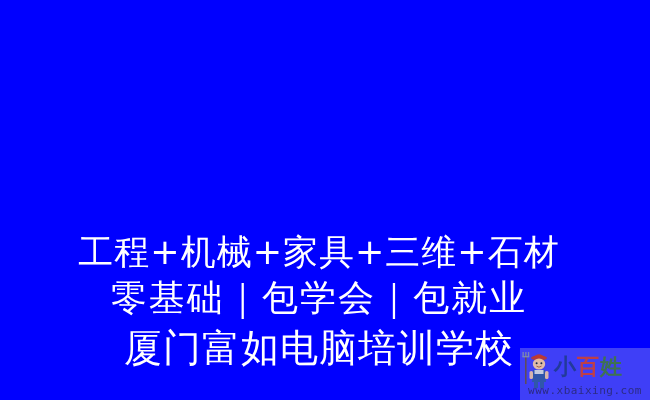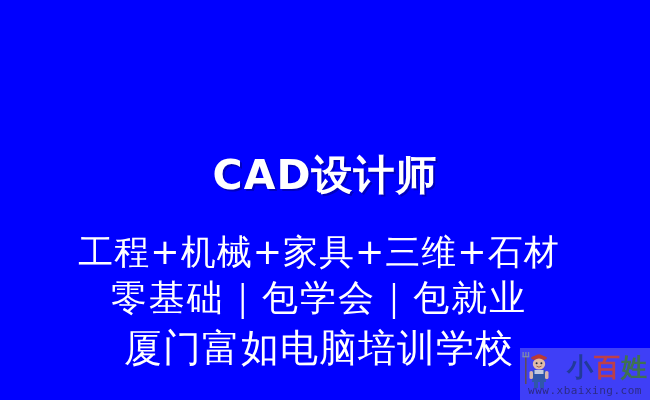--- a/index.html
+++ b/index.html
@@ -99,26 +99,25 @@
     height: 40px;
   }
   #watermark-logo-text {
     position: absolute;
     left: 34px;
     top: 2px;
     width: 94px;
     height: 34px;
     font-family: "DejaVu Sans", "Liberation Sans", sans-serif;
     font-weight: bold;
-    font-size: 26px;
+    font-size: 22px;
     line-height: 34px;
     letter-spacing: 1px;
     white-space: nowrap;
     opacity: 0.85;
-    text-align: right;
   }
   .wm-char-1 { color: #1d3a8a; }
   .wm-char-2 { color: #d4402a; }
   .wm-char-3 { color: #3f7a36; }
   #watermark-url {
     position: absolute;
     left: 0;
     top: 36px;
     width: 130px;
     text-align: center;
@@ -130,21 +129,20 @@
     white-space: nowrap;
     opacity: 0.92;
   }
 </style>
 </head>
 <body>
 
 <div id="poster">
 
 
-  <div id="subtitle">CAD设计师</div>
 
   <div class="body-line" id="body-line-1">工程+机械+家具+三维+石材</div>
 
   <div class="body-line" id="body-line-3">厦门富如电脑培训学校</div>
 
   <div class="body-line" id="body-line-2">零基础｜包学会｜包就业</div>
 
   <div id="watermark">
 
     <svg id="watermark-mascot" viewBox="0 0 30 40">

